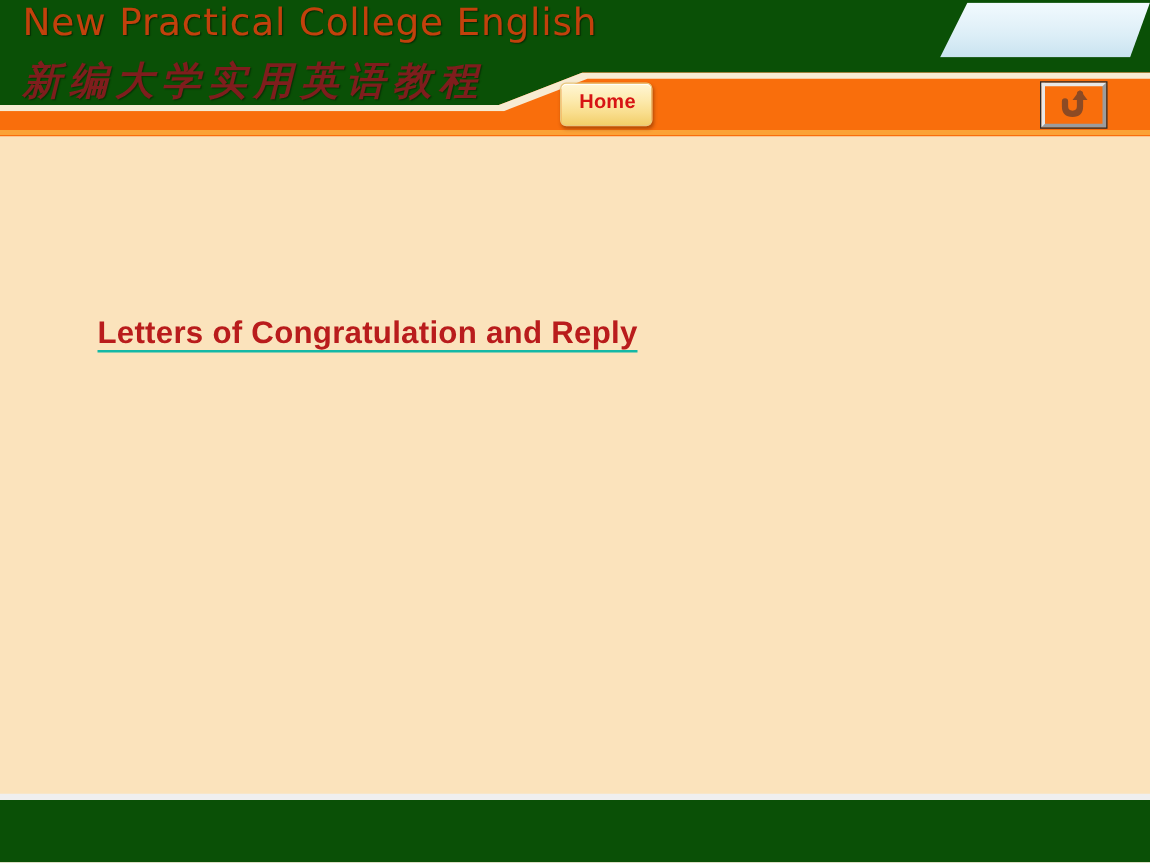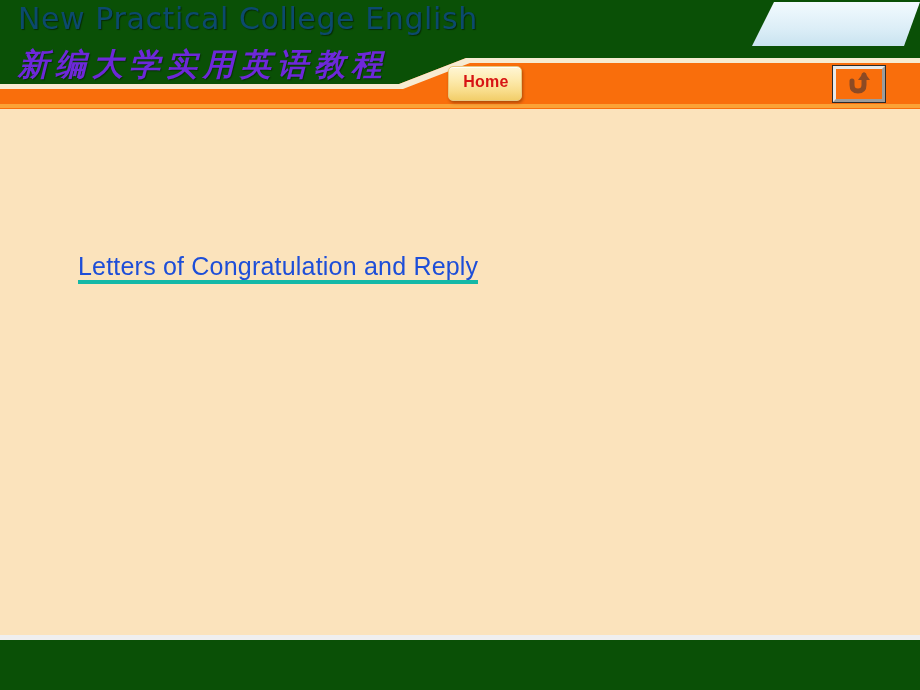--- a/index.html
+++ b/index.html
@@ -101,36 +101,36 @@
 
   
   #title-en {
     position: absolute;
     left: 18px;
     top: 1px;
     font-family: "DejaVu Sans", sans-serif;
     font-size: 30px;
     font-weight: 400;
     letter-spacing: 0.6px;
-    color: #0c4a6e;
+    color: #c2410c;
     white-space: nowrap;
     text-shadow: 1px 1px 1px rgba(0,0,0,0.45);
   }
 
   
   #title-cn {
     position: absolute;
     left: 18px;
     top: 44px;
     font-family: "DejaVu Sans", sans-serif;
     font-size: 31px;
     font-weight: 700;
     font-style: italic;
     letter-spacing: 6px;
-    color: #6d28d9;
+    color: #7f1d1d;
     white-space: nowrap;
     text-shadow: 1px 1px 1px rgba(0,0,0,0.35);
   }
 
   
   #unit-badge {
     position: absolute;
     left: 752px;
     top: 2px;
     width: 168px;
@@ -203,26 +203,26 @@
     left: 0;
     top: 0;
     width: 46px;
     height: 30px;
   }
 
   
   .nav-link {
     position: absolute;
     font-family: "Liberation Sans", sans-serif;
-    font-weight: 400;
-    color: #1d4ed8;
+    font-weight: 700;
+    color: #b91c1c;
     white-space: nowrap;
     letter-spacing: 0.2px;
     cursor: pointer;
-    border-bottom: 4px solid #14b8a6;
+    border-bottom: 2px solid #14b8a6;
     padding-bottom: 1px;
     line-height: 1.0;
   }
   #link-letters {
     left: 78px;
     top: 254px;
     font-size: 25px;
   }
   #link-activities {
     left: 78px;

